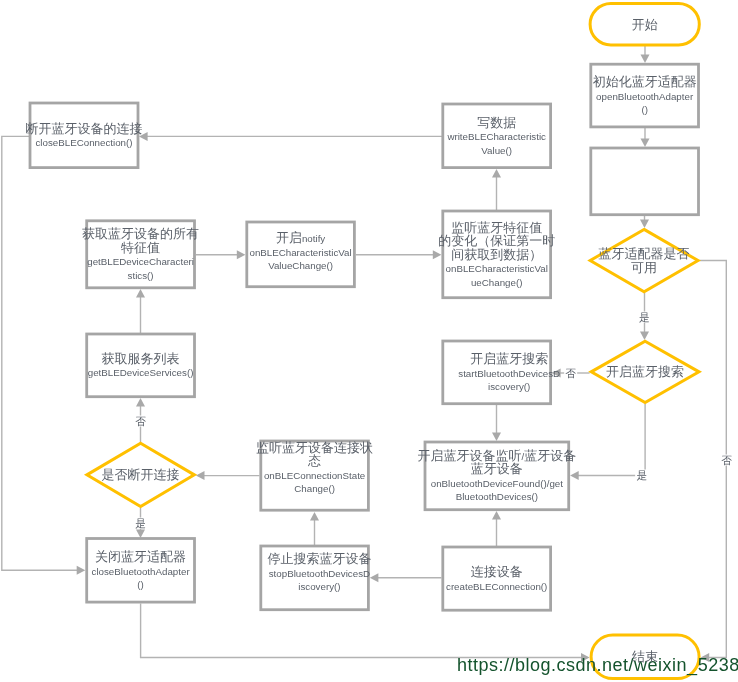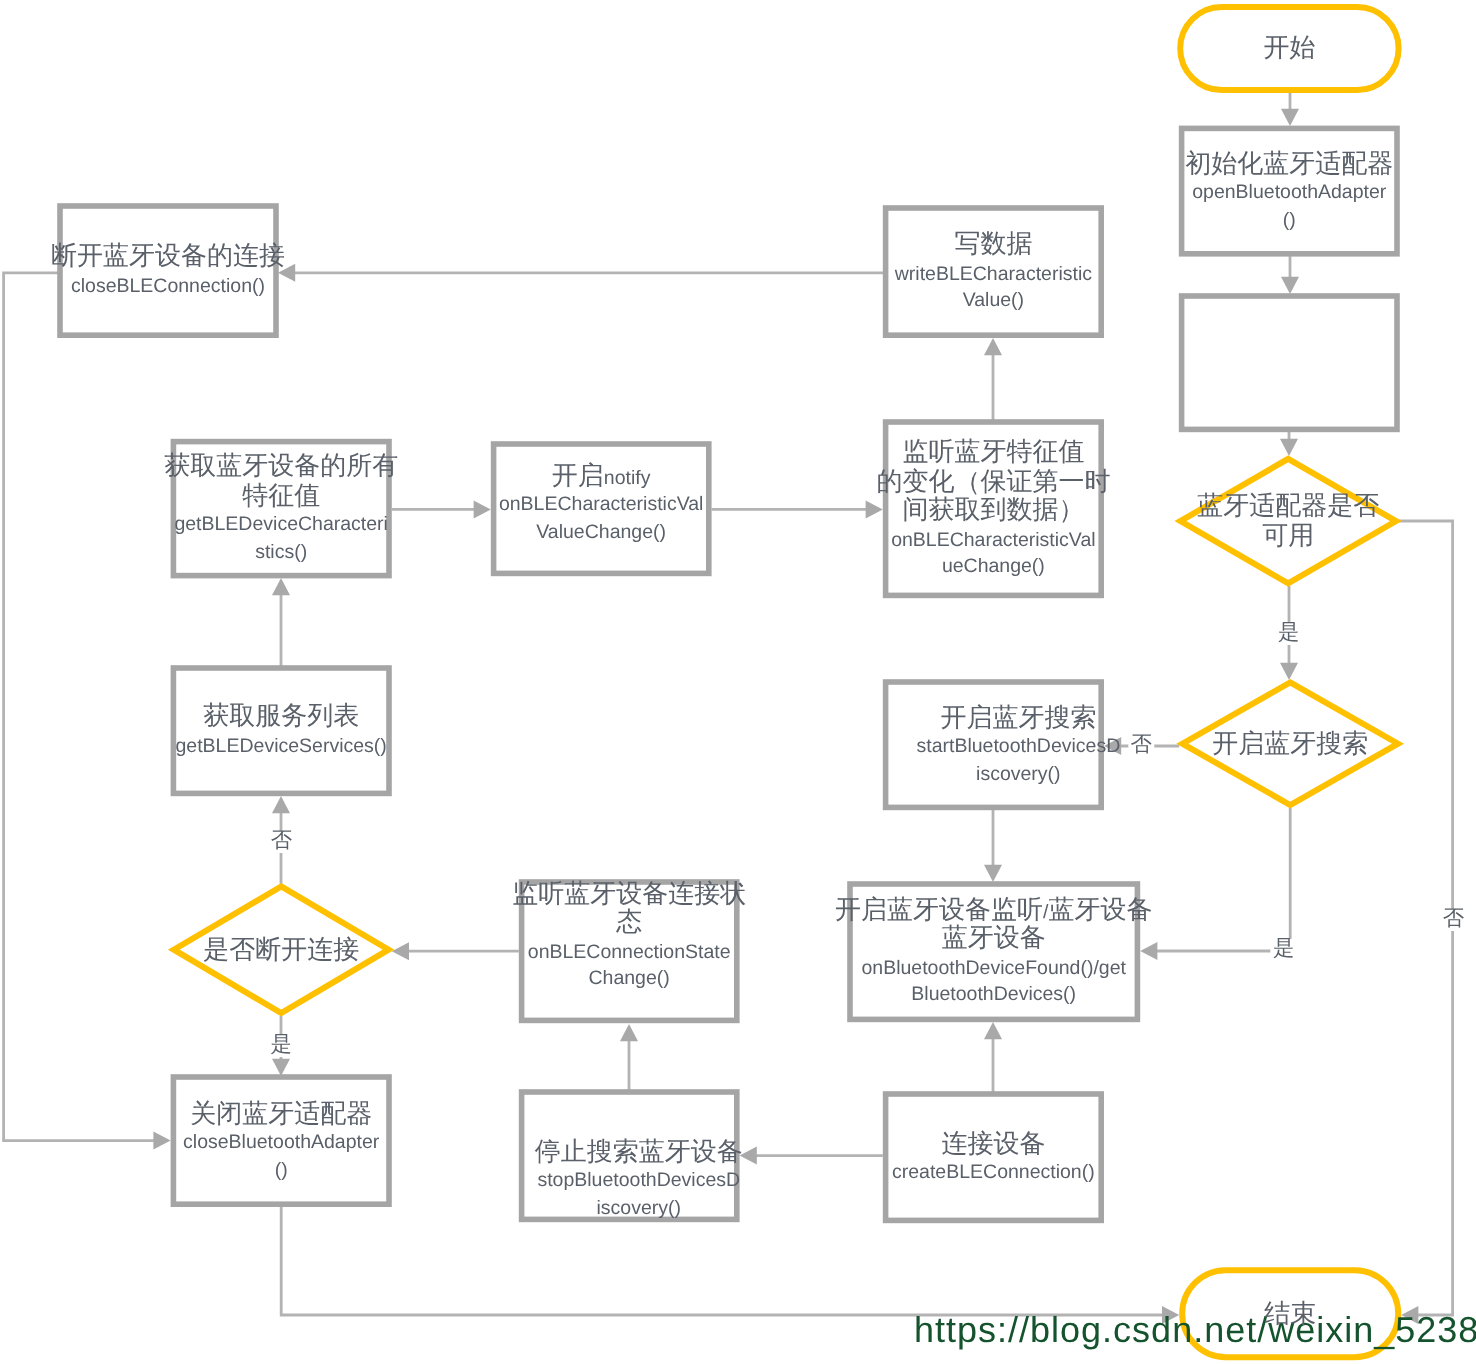--- a/index.html
+++ b/index.html
@@ -117,21 +117,21 @@
 <div class="node-text" style="left:423.6px;top:440.6px;width:146.5px;height:70.5px;">
       <span class="mixed"><span class="cjk">开启蓝牙设备监听</span><span class="lat">/</span><span class="cjk">蓝牙设备</span></span>
       <span class="mixed"><span class="cjk">蓝牙设备</span></span>
       <span class="mixed"><span class="lat">onBluetoothDeviceFound()/get</span></span>
       <span class="mixed"><span class="lat">BluetoothDevices()</span></span>
     </div>
 <div class="node-text" style="left:441.4px;top:545.6px;width:110.6px;height:66px;">
       <span class="mixed"><span class="cjk">连接设备</span></span>
       <span class="mixed"><span class="lat">createBLEConnection()</span></span>
     </div>
-<div class="node-text" style="left:259.4px;top:556px;width:120px;height:66.5px;">
+<div class="node-text" style="left:259.4px;top:539px;width:120px;height:66.5px;">
       <span class="mixed"><span class="cjk">停止搜索蓝牙设备</span></span>
       <span class="mixed"><span class="lat">stopBluetoothDevicesD</span></span>
       <span class="mixed"><span class="lat">iscovery()</span></span>
     </div>
 <div class="node-text" style="left:259.4px;top:439.6px;width:110.4px;height:56px;">
       <span class="mixed"><span class="cjk">监听蓝牙设备连接状</span></span>
       <span class="mixed"><span class="cjk">态</span></span>
       <span class="mixed"><span class="lat">onBLEConnectionState</span></span>
       <span class="mixed"><span class="lat">Change()</span></span>
     </div>

